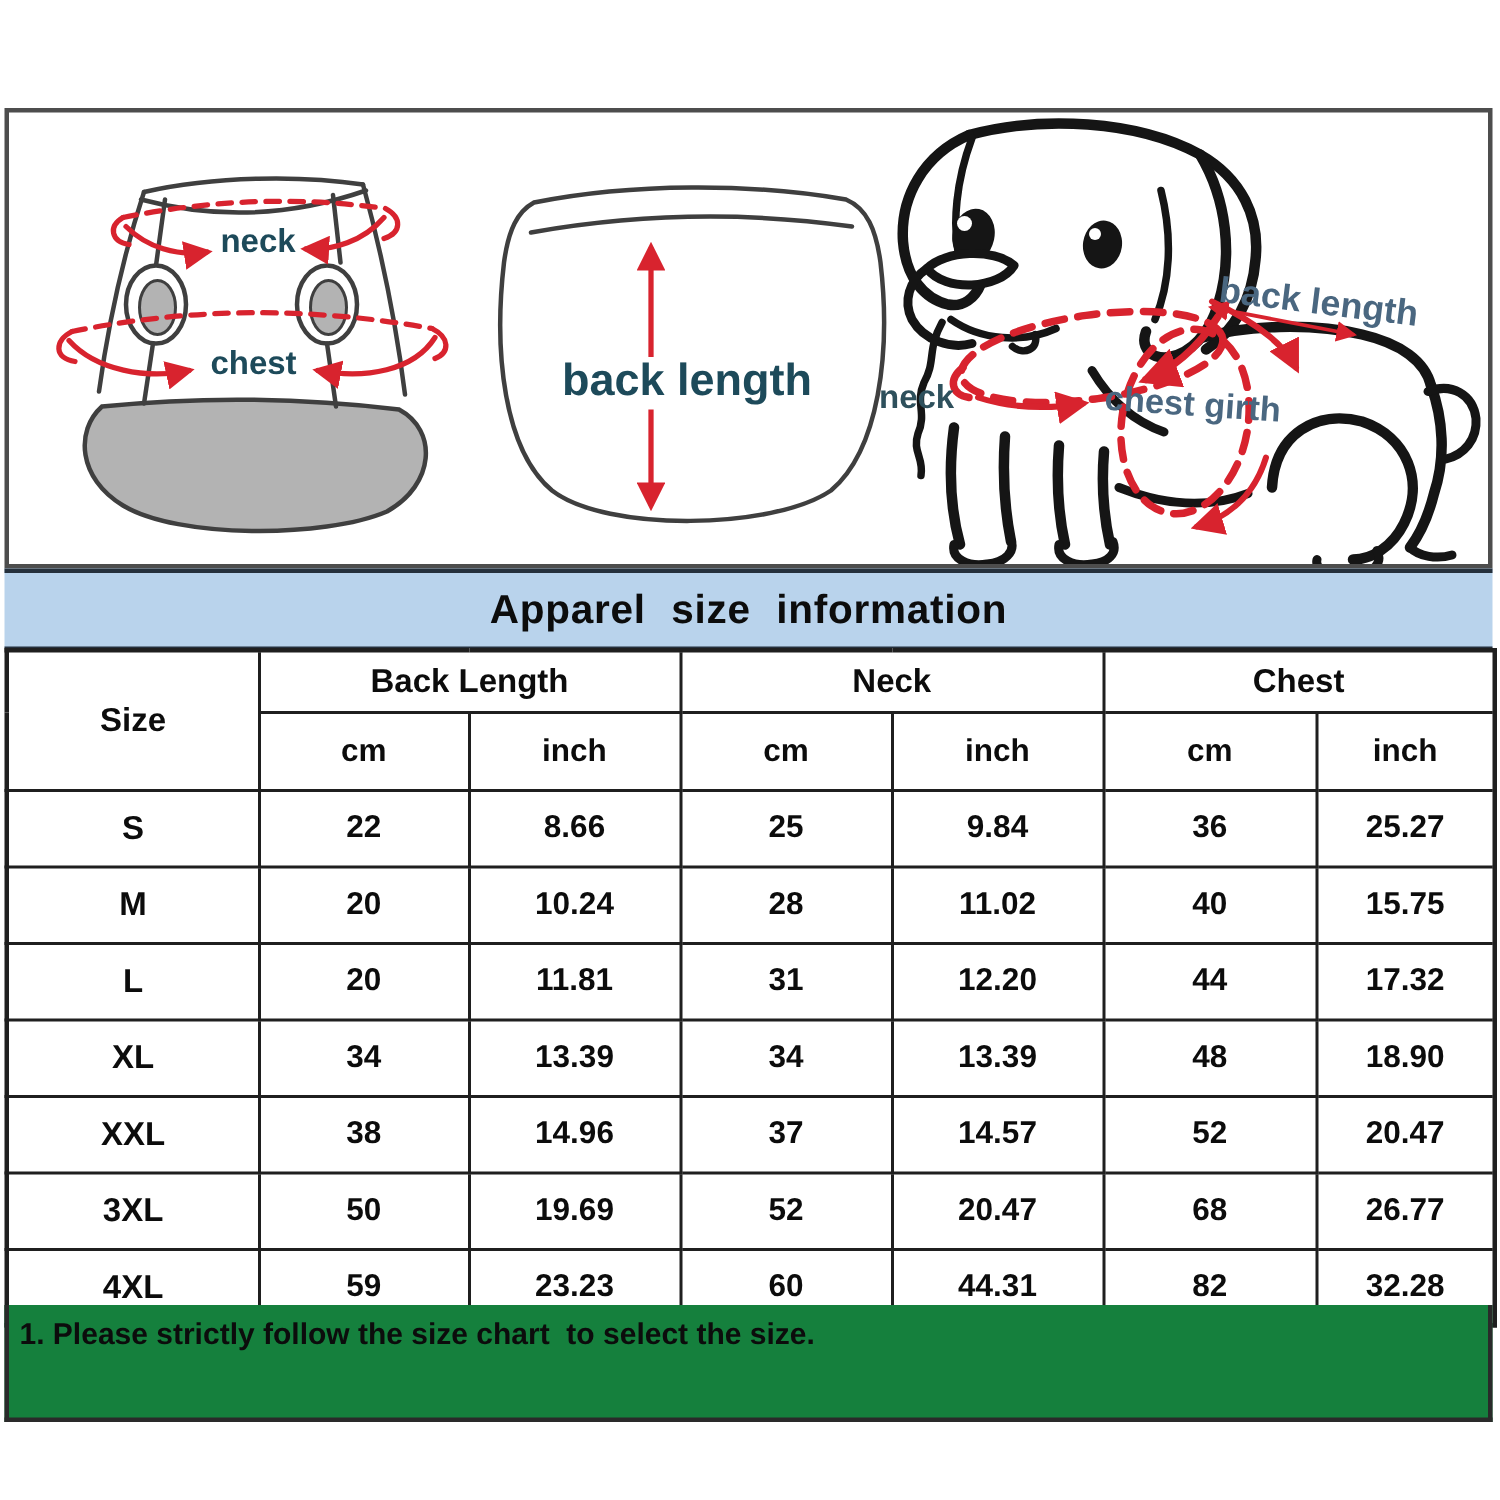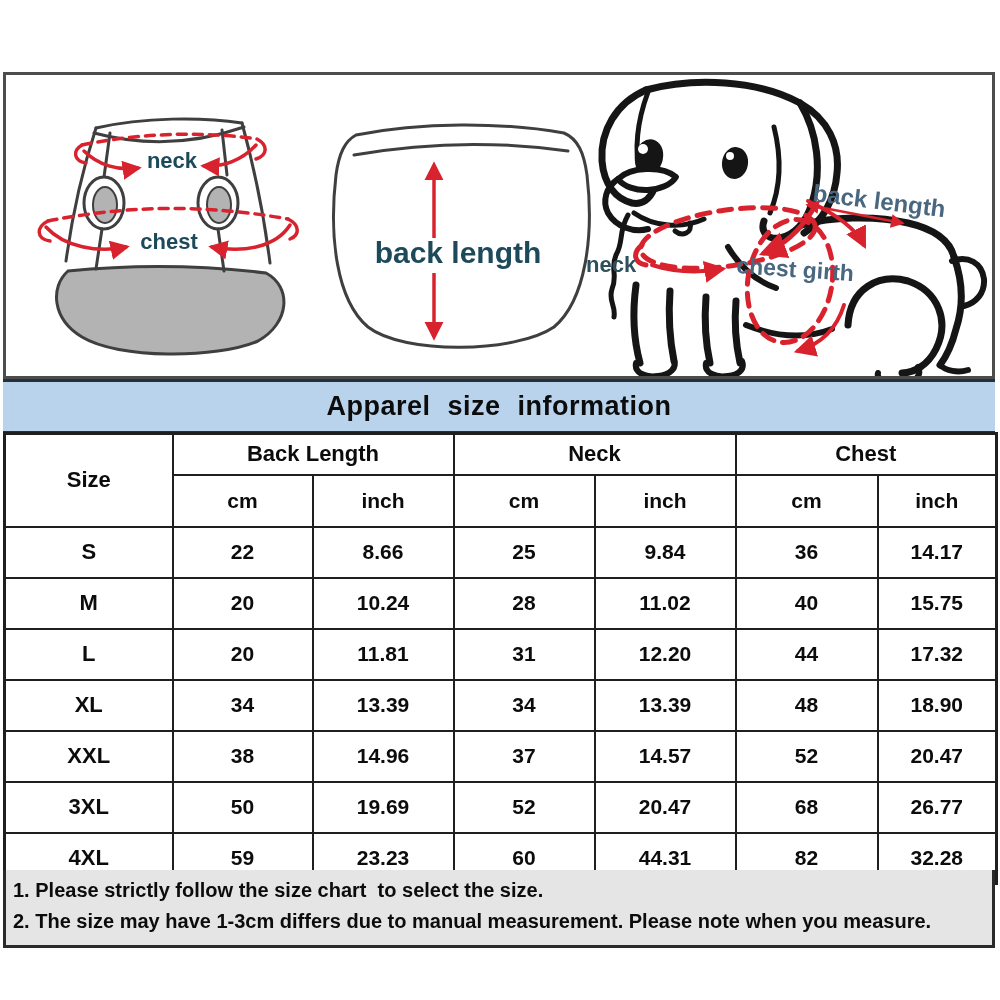--- a/index.html
+++ b/index.html
@@ -37,21 +37,21 @@
   tr.unit-row{height:52px;}
   tr.group-row th{font-size:22px;}
   tr.unit-row th{font-size:21px;}
   th.size-h{font-size:22px;}
   td.size-col{font-size:22px;}
   td.val-col{font-size:21px;margin-left:12px;}
   tbody tr{height:51px;}
   
   .notes{
     position:absolute;left:3px;top:870px;width:992px;height:78px;box-sizing:border-box;
-    border:3px solid #2a2a2a;border-top:none;background:#e5e5e5;
+    border:3px solid #2a2a2a;border-top:none;background:#15803d;
     padding:5px 0 0 7px;
   }
   .notes div{
     font-size:20px;font-weight:bold;line-height:31px;white-space:pre-wrap;
   }
 </style>
 </head>
 <body>
 
 <div class="canvas">
@@ -181,21 +181,21 @@
       </tr>
     </thead>
     <tbody>
         <tr>
           <td class="size-col">S</td>
           <td class="val-col">22</td>
           <td class="val-col">8.66</td>
           <td class="val-col">25</td>
           <td class="val-col">9.84</td>
           <td class="val-col">36</td>
-          <td class="val-col">14.17</td>
+          <td class="val-col">25.27</td>
         </tr>
         <tr>
           <td class="size-col">M</td>
           <td class="val-col">20</td>
           <td class="val-col">10.24</td>
           <td class="val-col">28</td>
           <td class="val-col">11.02</td>
           <td class="val-col">40</td>
           <td class="val-col">15.75</td>
         </tr>
@@ -242,16 +242,15 @@
           <td class="val-col">60</td>
           <td class="val-col">44.31</td>
           <td class="val-col">82</td>
           <td class="val-col">32.28</td>
         </tr>
       </tbody>
   </table>
 
   <div class="notes">
     <div>1. Please strictly follow the size chart  to select the size.</div>
-    <div>2. The size may have 1-3cm differs due to manual measurement. Please note when you measure.</div>
   </div>
 
 </div>
 
 </body></html>

